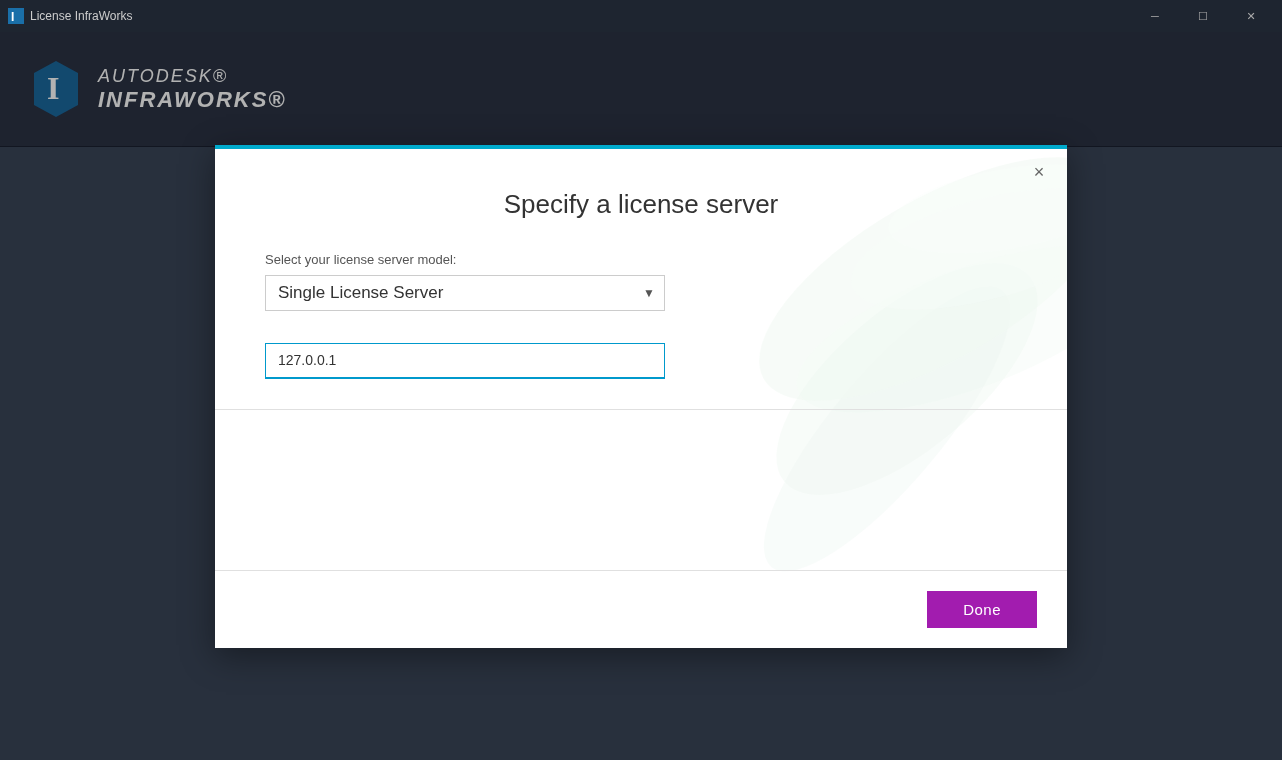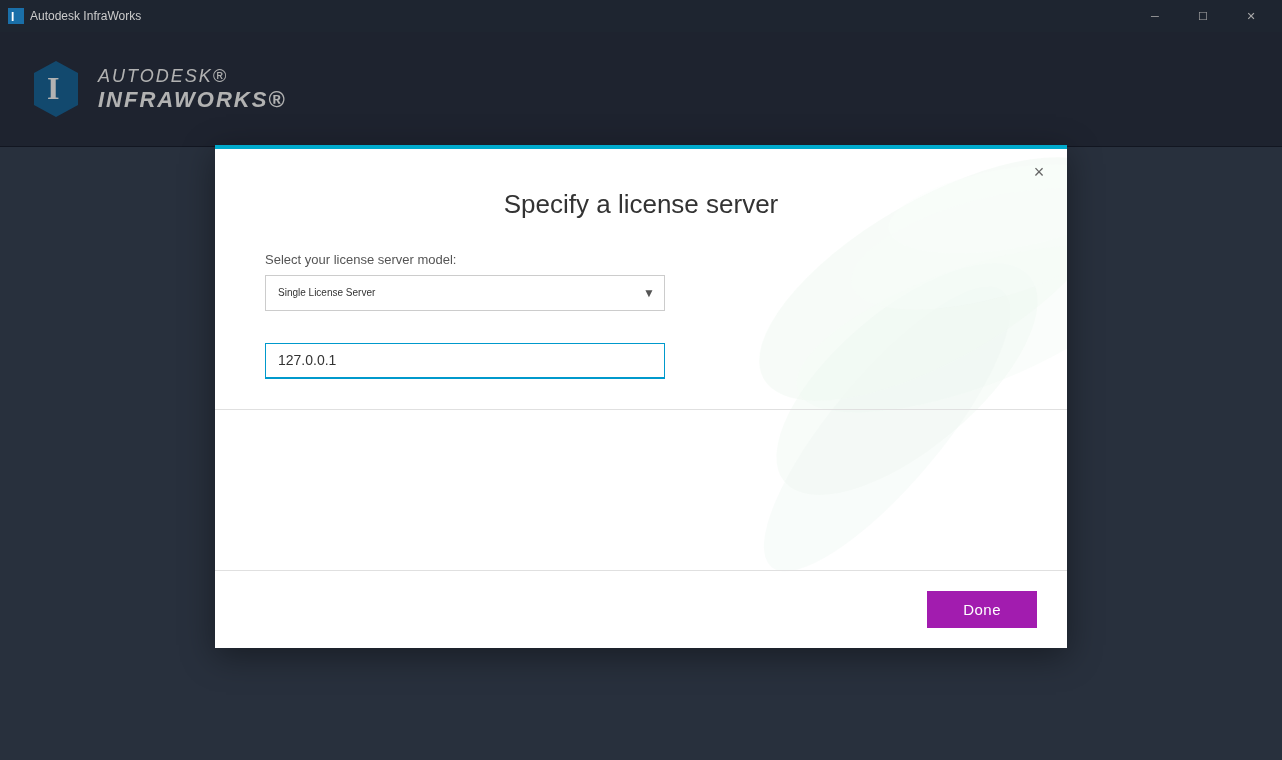--- a/index.html
+++ b/index.html
@@ -221,21 +221,21 @@
       width: 400px;
       margin-bottom: 24px;
     }
 
     .dropdown-select {
       width: 100%;
       height: 36px;
       padding: 0 36px 0 12px;
       border: 1px solid #ccc;
       background: #fff;
-      font-size: 10px;
+      font-size: 17px;
       color: #333;
       appearance: none;
       cursor: pointer;
       outline: none;
     }
 
     .dropdown-arrow {
       position: absolute;
       right: 10px;
       top: 50%;
@@ -291,21 +291,21 @@
 </head>
 <body>
 
 <div class="title-bar">
   <div class="title-bar-left">
 
     <svg class="title-bar-icon" viewBox="0 0 16 16">
       <rect width="16" height="16" fill="#1a6fa8"></rect>
       <text x="3" y="13" font-size="12" fill="white" font-weight="bold">I</text>
     </svg>
-    <span class="title-bar-text">Autodesk InfraWorks</span>
+    <span class="title-bar-text">License InfraWorks</span>
   </div>
   <div class="title-bar-controls">
     <button class="title-bar-btn">─</button>
     <button class="title-bar-btn">☐</button>
     <button class="title-bar-btn close">✕</button>
   </div>
 </div>
 
 <div class="app-bg">
 

